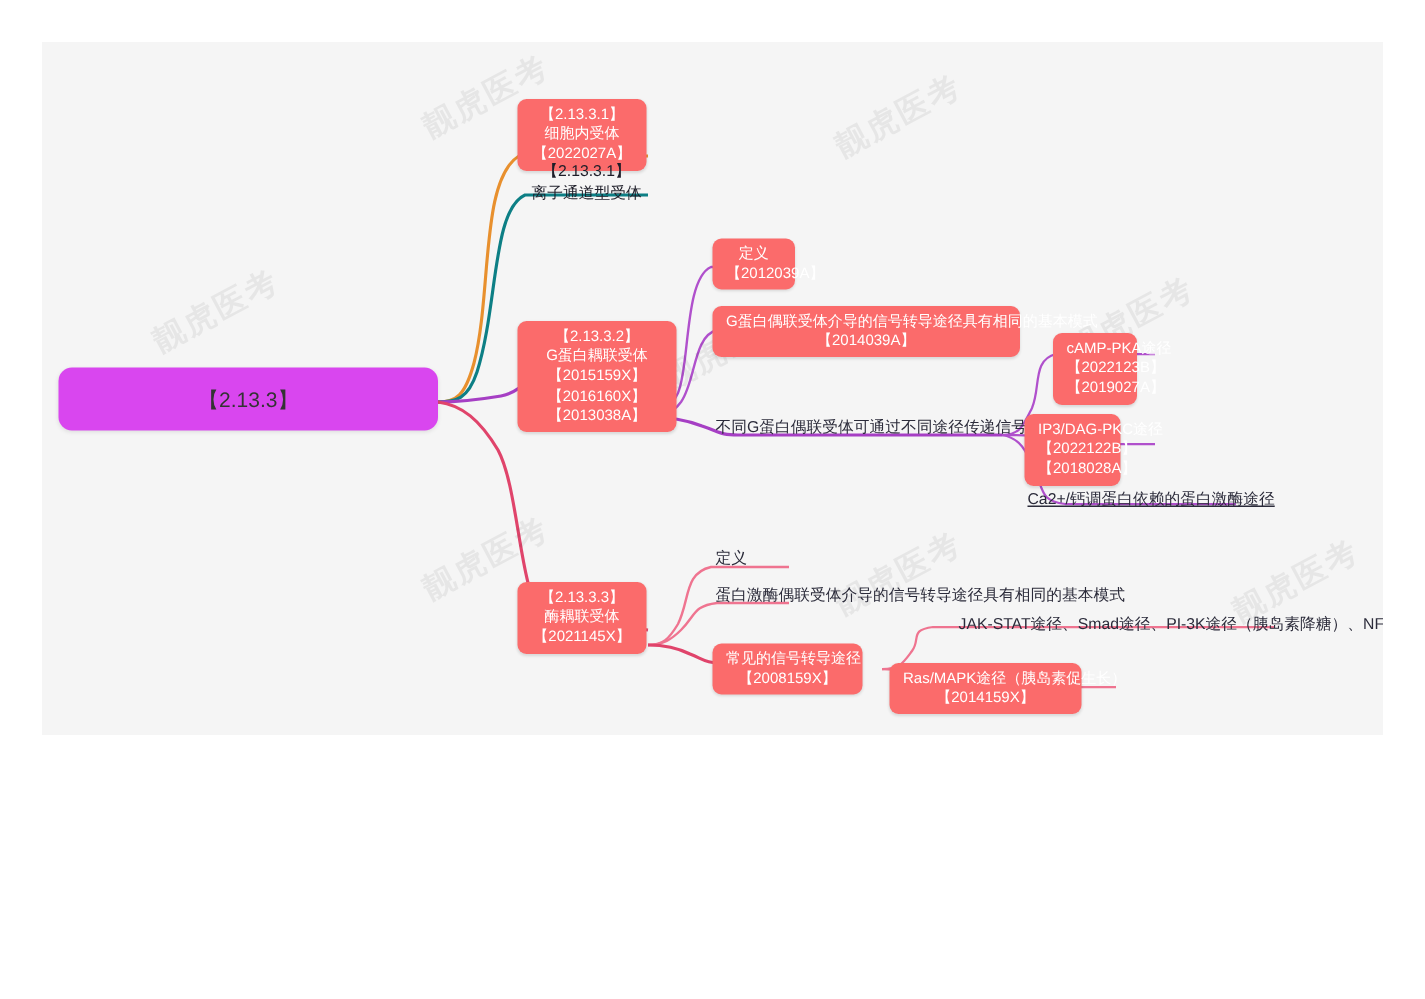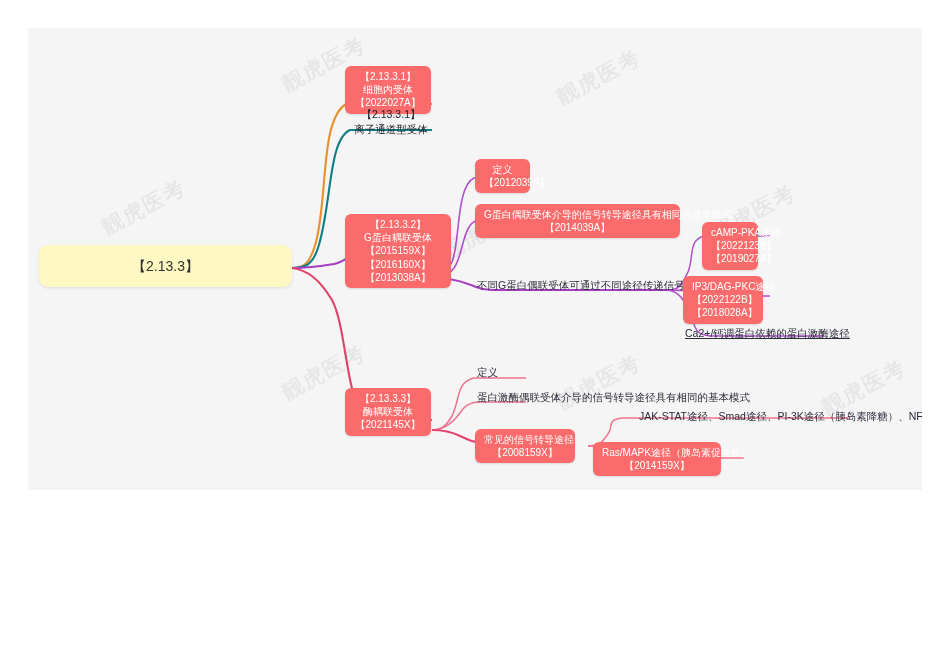--- a/index.html
+++ b/index.html
@@ -2,21 +2,21 @@
 <html><head>
 <meta charset="utf-8">
 <style>
   html,body{margin:0;padding:0;background:#ffffff;}
   body{width:950px;height:666px;font-family:"Liberation Sans","DejaVu Sans",sans-serif;overflow:hidden;}
   #canvas{position:absolute;left:28px;top:28px;width:894px;height:462px;background:#f5f5f5;overflow:hidden;}
   #edges{position:absolute;left:0;top:0;width:894px;height:462px;}
   .wm{position:absolute;color:#000;opacity:.055;font-size:21px;font-weight:700;letter-spacing:2px;
       transform:rotate(-28deg);white-space:nowrap;pointer-events:none;font-family:"DejaVu Sans",sans-serif;}
   .node{position:absolute;box-sizing:border-box;white-space:nowrap;line-height:1.32;}
-  .root{background:#fef9c3;border-radius:9px;padding:12px 18px;color:#333;font-size:15px;text-align:center;
+  .root{background:#d946ef;border-radius:9px;padding:12px 18px;color:#333;font-size:15px;text-align:center;
         box-shadow:0 1px 3px rgba(0,0,0,.10);}
   .root .l1{font-size:14px;}
   .root .l2{font-size:15px;}
   .pill{background:#fb6b6b;color:#fff;border-radius:6px;padding:4px 9px;text-align:center;font-size:10px;
         box-shadow:0 1px 2px rgba(0,0,0,.12);}
   .plain{color:#2b2b3a;font-size:10.5px;background:transparent;padding:1px 2px;}
   .plain.dark{font-size:10.5px;color:#1d1d28;}
   .tline{line-height:1.42;}
 </style>
 </head>
@@ -92,21 +92,21 @@
   <div class="node plain" style="left:447px;top:250px;">
     <div>不同G蛋白偶联受体可通过不同途径传递信号</div>
   </div>
 
   <div class="node pill" style="left:674px;top:194px;width:56px;">
     <div>cAMP-PKA途径</div>
     <div>【2022123B】</div>
     <div>【2019027A】</div>
   </div>
 
-  <div class="node pill" style="left:655px;top:248px;width:80px;">
+  <div class="node pill" style="left:655px;top:248px;width:64px;">
     <div>IP3/DAG-PKC途径</div>
     <div>【2022122B】</div>
     <div>【2018028A】</div>
   </div>
 
   <div class="node plain" style="left:655px;top:298px;text-decoration:underline;">
     <div>Ca2+/钙调蛋白依赖的蛋白激酶途径</div>
   </div>
 
   <div class="node pill" style="left:317px;top:360px;width:86px;">

